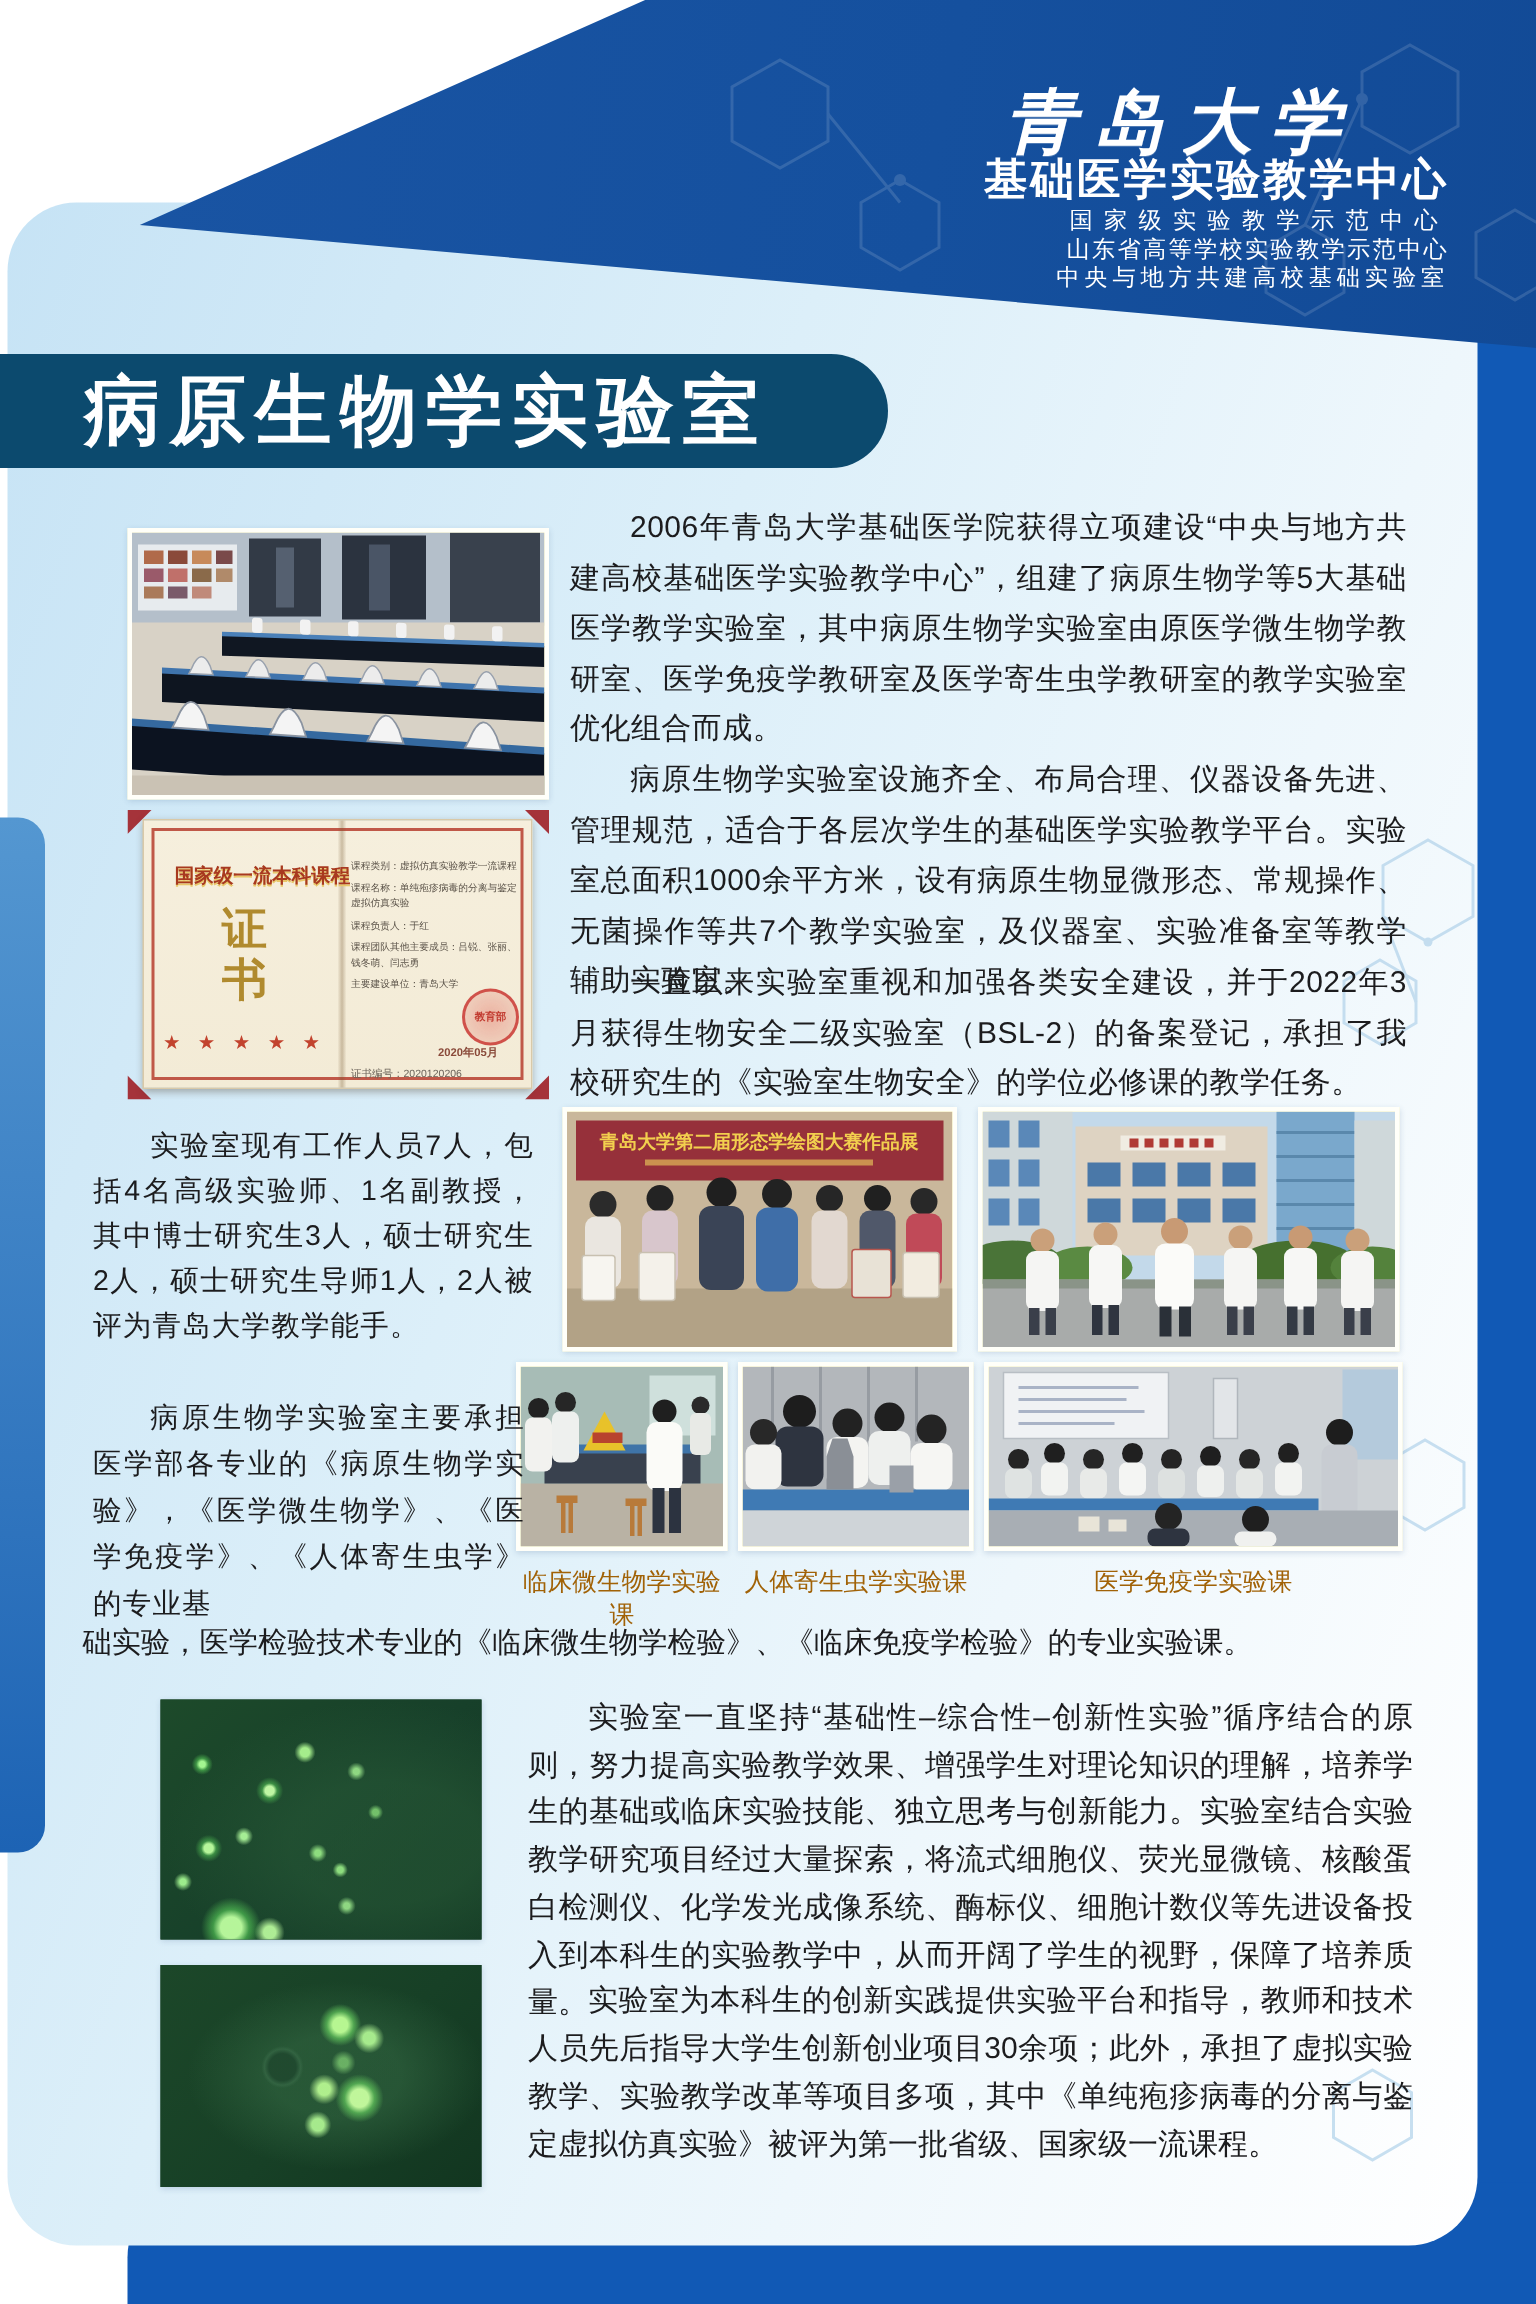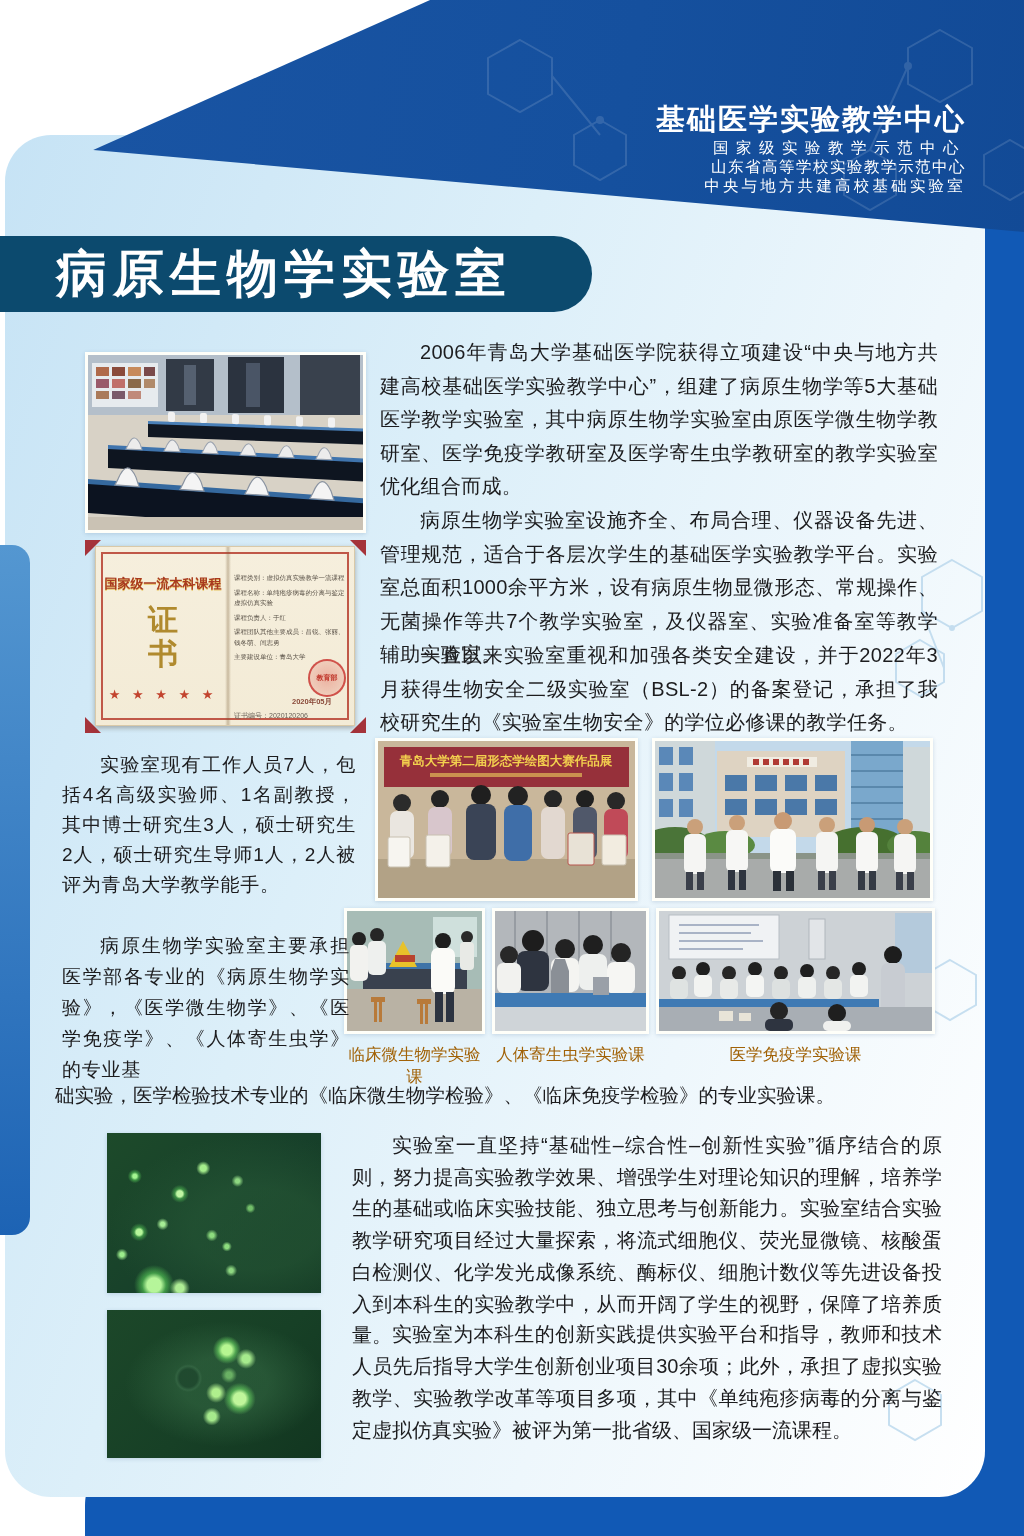--- a/index.html
+++ b/index.html
@@ -80,21 +80,21 @@
       radial-gradient(ellipse at 55% 50%,rgba(70,130,85,.35) 0 26%,transparent 60%),
       linear-gradient(135deg,#1c4729 0%,#174026 55%,#123620 100%);}
   
   .cert-inner{position:absolute;inset:0;}
   .cert-corner{position:absolute;width:0;height:0;border-style:solid;}
   .cert-book{position:absolute;left:10px;top:6px;width:258px;height:178px;background:linear-gradient(180deg,#f6efdd,#f3ebd6);
              box-shadow:0 2px 5px rgba(60,40,20,.35);border:1px solid #d9c9a8;}
   .cert-fold{position:absolute;left:50%;top:0;bottom:0;width:6px;background:linear-gradient(90deg,rgba(120,90,50,.0),rgba(120,90,50,.35),rgba(120,90,50,.0));}
   .cert-border{position:absolute;inset:5px;border:2px solid #c05848;}
   .cert-title{position:absolute;left:8px;top:28px;width:118px;text-align:center;color:#a8391f;font-weight:bold;font-size:13px;
-              text-shadow:0 1px 0 #e8c86a;letter-spacing:0;}
+              text-shadow:0 1px 0 #e8c86a;letter-spacing:0;padding-left:12px;}
   .cert-zheng{position:absolute;left:8px;top:56px;width:118px;text-align:center;color:#b08a2e;font-weight:bold;font-size:30px;line-height:34px;
               font-family:"Liberation Serif",serif;}
   .cert-stars{position:absolute;left:8px;top:140px;width:118px;text-align:center;color:#c2432e;font-size:13px;letter-spacing:4px;}
   .cert-lines{position:absolute;left:138px;top:26px;width:116px;color:#5a5248;font-size:6.5px;line-height:10.5px;}
   .cert-lines div{margin-bottom:4px;}
   .cert-seal{position:absolute;left:212px;top:112px;width:34px;height:34px;border-radius:50%;border:2px solid rgba(200,50,45,.8);
              background:radial-gradient(circle,rgba(220,70,60,.35),rgba(220,70,60,.12));color:#c23b30;font-size:7px;
              display:flex;align-items:center;justify-content:center;font-weight:bold;}
   .cert-date{position:absolute;left:196px;top:150px;width:60px;color:#8a4a3a;font-size:7.5px;font-weight:bold;}
   .cert-num{position:absolute;left:138px;top:164px;width:120px;color:#6a6258;font-size:7px;}
@@ -128,20 +128,21 @@
         <polygon points="600,120 626,135 626,165 600,180 574,165 574,135"></polygon>
         <polygon points="940,30 972,48 972,84 940,102 908,84 908,48"></polygon>
         <polygon points="870,150 896,165 896,195 870,210 844,195 844,165"></polygon>
         <polygon points="1010,140 1036,155 1036,185 1010,200 984,185 984,155"></polygon>
         <line x1="552" y1="76" x2="600" y2="135"></line>
         <line x1="908" y1="66" x2="870" y2="150"></line>
         <circle cx="600" cy="120" r="4" fill="#fff" stroke="none"></circle>
         <circle cx="908" cy="66" r="4" fill="#fff" stroke="none"></circle>
       </g>
     </svg>
+    <div class="uni-name">青岛大学</div>
     <div class="center-name">基础医学实验教学中心</div>
     <div class="sub-lines">
       <div>国家级实验教学示范中心</div>
       <div>山东省高等学校实验教学示范中心</div>
       <div>中央与地方共建高校基础实验室</div>
     </div>
   </div>
 
   <div class="title-bar">病原生物学实验室</div>
 

